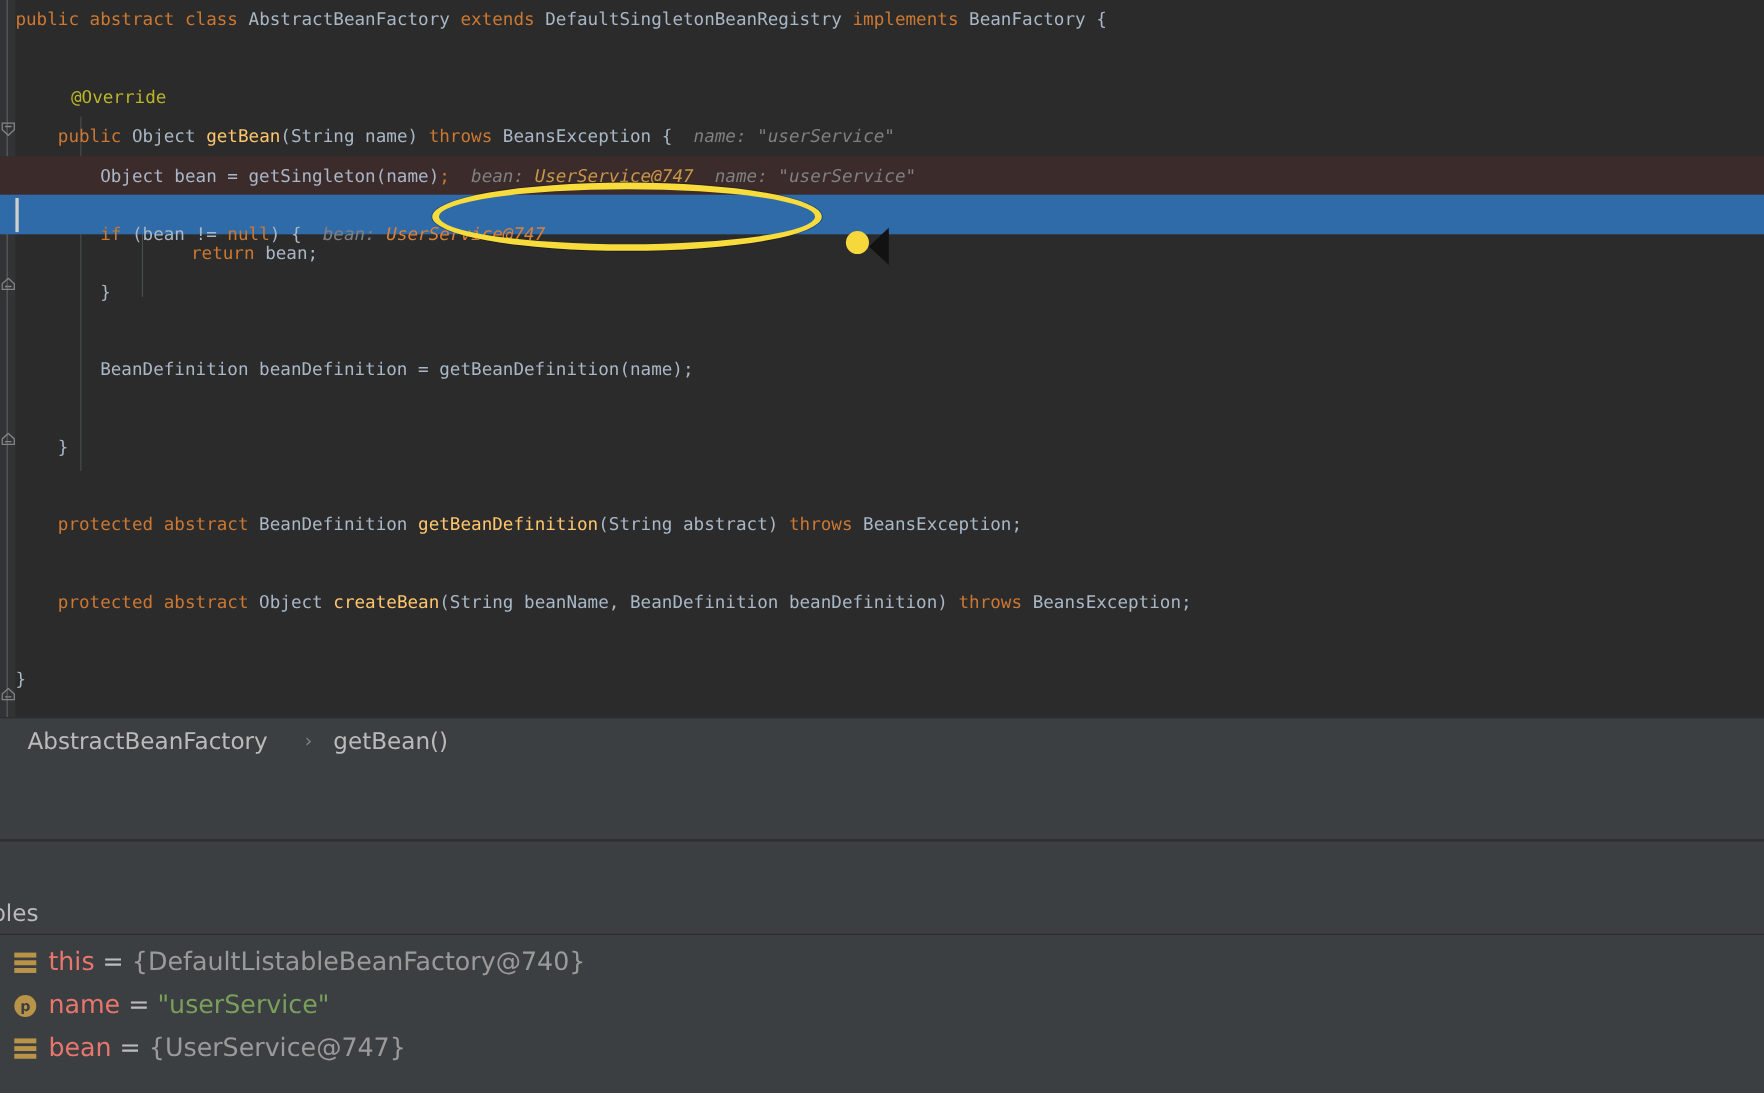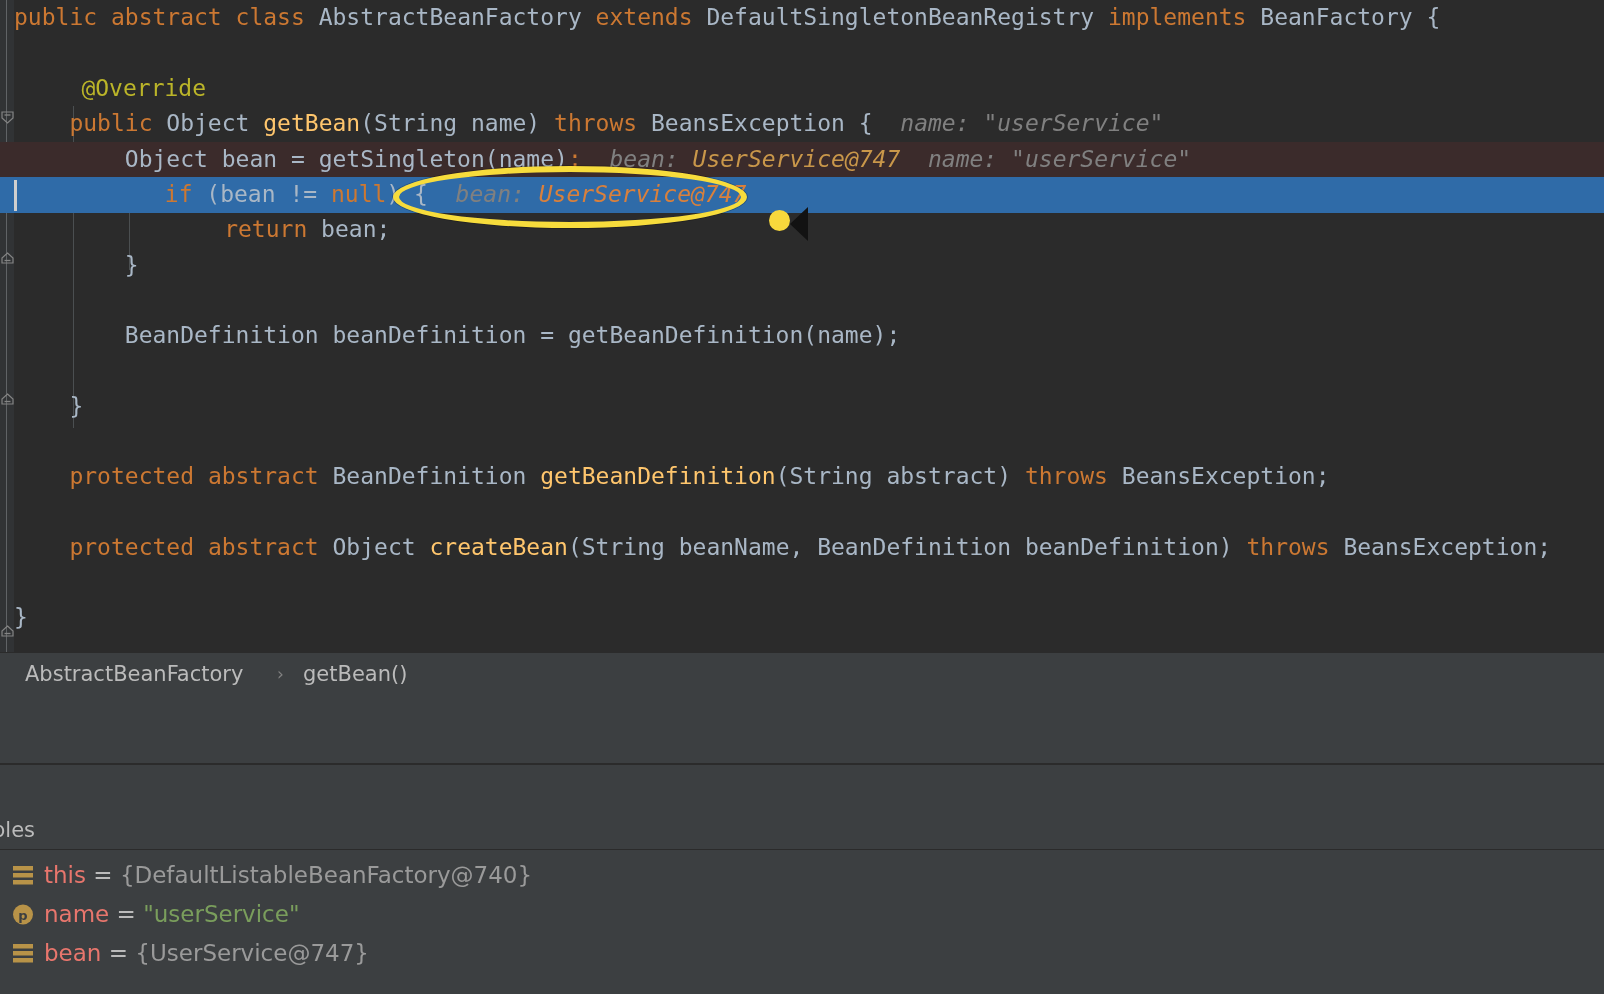--- a/index.html
+++ b/index.html
@@ -17,21 +17,21 @@
   .gutter-line{position:absolute;left:6px;top:0;width:1px;height:652px;background:#606366;}
 
   .fold{position:absolute;left:1px;width:13px;height:13px;}
   .fold svg{display:block;}
 
   .indent-guide{position:absolute;width:1px;background:#4b4f51;}
 
   
   .line{
     position:absolute;left:0;right:0;height:35.5px;line-height:35.5px;
-    white-space:pre;font-size:23px;letter-spacing:0px;
+    white-space:pre;font-size:16px;letter-spacing:0px;
     color:#a9b7c6;
   }
   .line .txt{display:inline-block;padding-left:14px;}
   .row-exec{background:#3b2b2b;}
   .row-sel{background:#2f6ba8;}
 
   .kw{color:#cc7832;}
   .ann{color:#bbb529;}
   .typ{color:#a9b7c6;}
   .mth{color:#ffc66d;}
@@ -160,21 +160,21 @@
     <div class="caret" style="left:14px;top:180px;"></div>
 
     <div class="line" style="top:0px;"><span class="txt"><span class="kw">public </span><span class="kw">abstract </span><span class="kw">class </span><span class="typ">AbstractBeanFactory </span><span class="kw">extends </span><span class="typ">DefaultSingletonBeanRegistry </span><span class="kw">implements </span><span class="typ">BeanFactory {</span></span></div>
 
     <div class="line" style="top:71px;margin-left:12px;"><span class="txt">    <span class="ann">@Override</span></span></div>
 
     <div class="line" style="top:106px;"><span class="txt">    <span class="kw">public </span><span class="typ">Object </span><span class="mth">getBean</span><span class="pl">(String name) </span><span class="kw">throws </span><span class="typ">BeansException {</span>  <span class="hintk">name:</span> <span class="hintk">"userService"</span></span></div>
 
     <div class="line" style="top:142px;"><span class="txt">        <span class="pl">Object bean = getSingleton(name)</span><span class="kw">;</span>  <span class="hintk">bean:</span> <span class="hintv2">UserService@747</span>  <span class="hintk">name:</span> <span class="hintk">"userService"</span></span></div>
 
-    <div class="line" style="top:177px;margin-left:40px;"><span class="txt">        <span class="kw">if </span><span class="pl">(bean != </span><span class="kw">null</span><span class="pl">) {</span>  <span class="hintk">bean:</span> <span class="hintv">UserService@747</span></span></div>
+    <div class="line" style="top:195px;"><span class="txt">        <span class="kw">if </span><span class="pl">(bean != </span><span class="kw">null</span><span class="pl">) {</span>  <span class="hintk">bean:</span> <span class="hintv">UserService@747</span></span></div>
 
     <div class="line" style="top:212px;margin-left:44px;"><span class="txt">            <span class="kw">return </span><span class="pl">bean;</span></span></div>
 
     <div class="line" style="top:248px;"><span class="txt">        <span class="pl">}</span></span></div>
 
     <div class="line" style="top:318px;"><span class="txt">        <span class="pl">BeanDefinition beanDefinition = getBeanDefinition(name);</span></span></div>
 
 
     <div class="line" style="top:389px;"><span class="txt">    <span class="pl">}</span></span></div>
 

